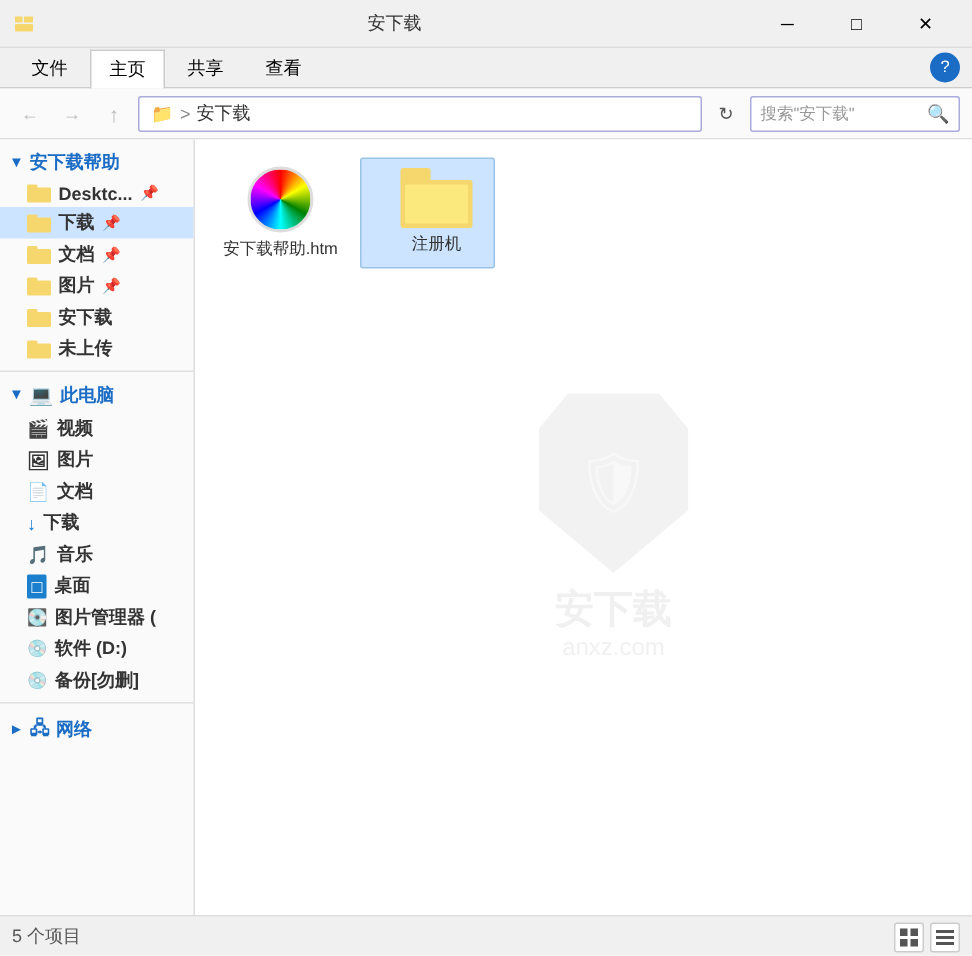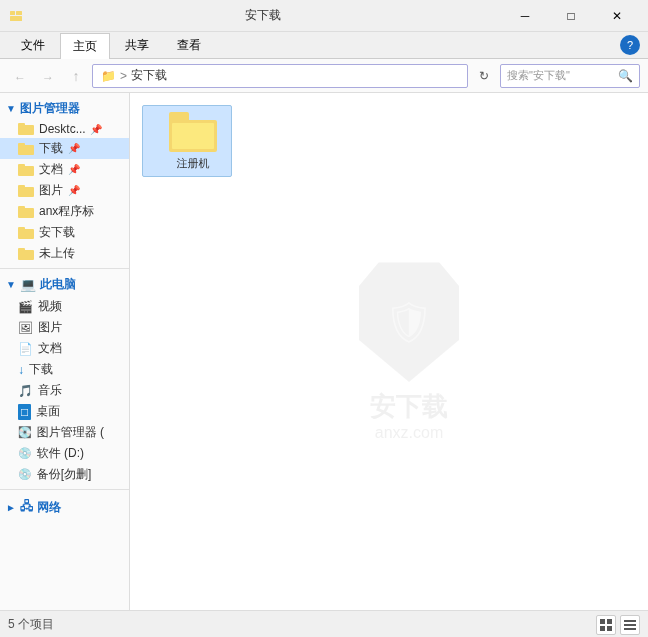--- a/index.html
+++ b/index.html
@@ -123,20 +123,21 @@
     .sidebar-item {
       display: flex;
       align-items: center;
       padding: 2px 8px 2px 18px;
       font-size: 12px;
       cursor: pointer;
       color: #333;
       gap: 5px;
       white-space: nowrap;
       overflow: hidden;
+      font-weight: bold;
     }
     .sidebar-item.active { background: #cce4ff; }
     .sidebar-item .pin-icon { color: #1a6cc4; font-size: 10px; }
     .folder-icon-sm { width: 16px; height: 12px; position: relative; }
     .folder-icon-sm::before {
       content: '';
       position: absolute;
       bottom: 0;
       left: 0;
       width: 16px; height: 10px;
@@ -355,21 +356,21 @@
     <span style="color:#888;">🔍</span>
   </div>
 </div>
 
 <div class="main-layout">
 
   <div class="sidebar">
 
     <div class="sidebar-section-header">
       <span style="font-size:10px;">▼</span>
-      <span>图片管理器</span>
+      <span>安下载帮助</span>
     </div>
 
     <div class="sidebar-item">
       <div class="folder-icon-sm"></div>
       <span>Desktc...</span>
       <span class="pin-icon">📌</span>
     </div>
     <div class="sidebar-item active">
       <div class="folder-icon-sm"></div>
       <span>下载</span>
@@ -377,24 +378,20 @@
     </div>
     <div class="sidebar-item">
       <div class="folder-icon-sm"></div>
       <span>文档</span>
       <span class="pin-icon">📌</span>
     </div>
     <div class="sidebar-item">
       <div class="folder-icon-sm"></div>
       <span>图片</span>
       <span class="pin-icon">📌</span>
-    </div>
-    <div class="sidebar-item">
-      <div class="folder-icon-sm"></div>
-      <span>anx程序标</span>
     </div>
     <div class="sidebar-item">
       <div class="folder-icon-sm"></div>
       <span>安下载</span>
     </div>
     <div class="sidebar-item">
       <div class="folder-icon-sm"></div>
       <span>未上传</span>
     </div>
 
@@ -460,20 +457,24 @@
         <span style="font-size:40px;color:#ccc;">🛡</span>
       </div>
       <div style="font-size:26px;font-weight:bold;color:#888;">安下载</div>
       <div style="font-size:16px;color:#888;">anxz.com</div>
     </div>
 
     <div class="files-grid">
 
 
 
+      <div class="file-item">
+        <div class="icon-colorful"></div>
+        <span class="file-label">安下载帮助.htm</span>
+      </div>
 
 
       <div class="file-item selected">
         <div class="icon-folder-large">
           <div class="icon-folder-large-inner"></div>
         </div>
         <span class="file-label">注册机</span>
       </div>
 
     </div>

